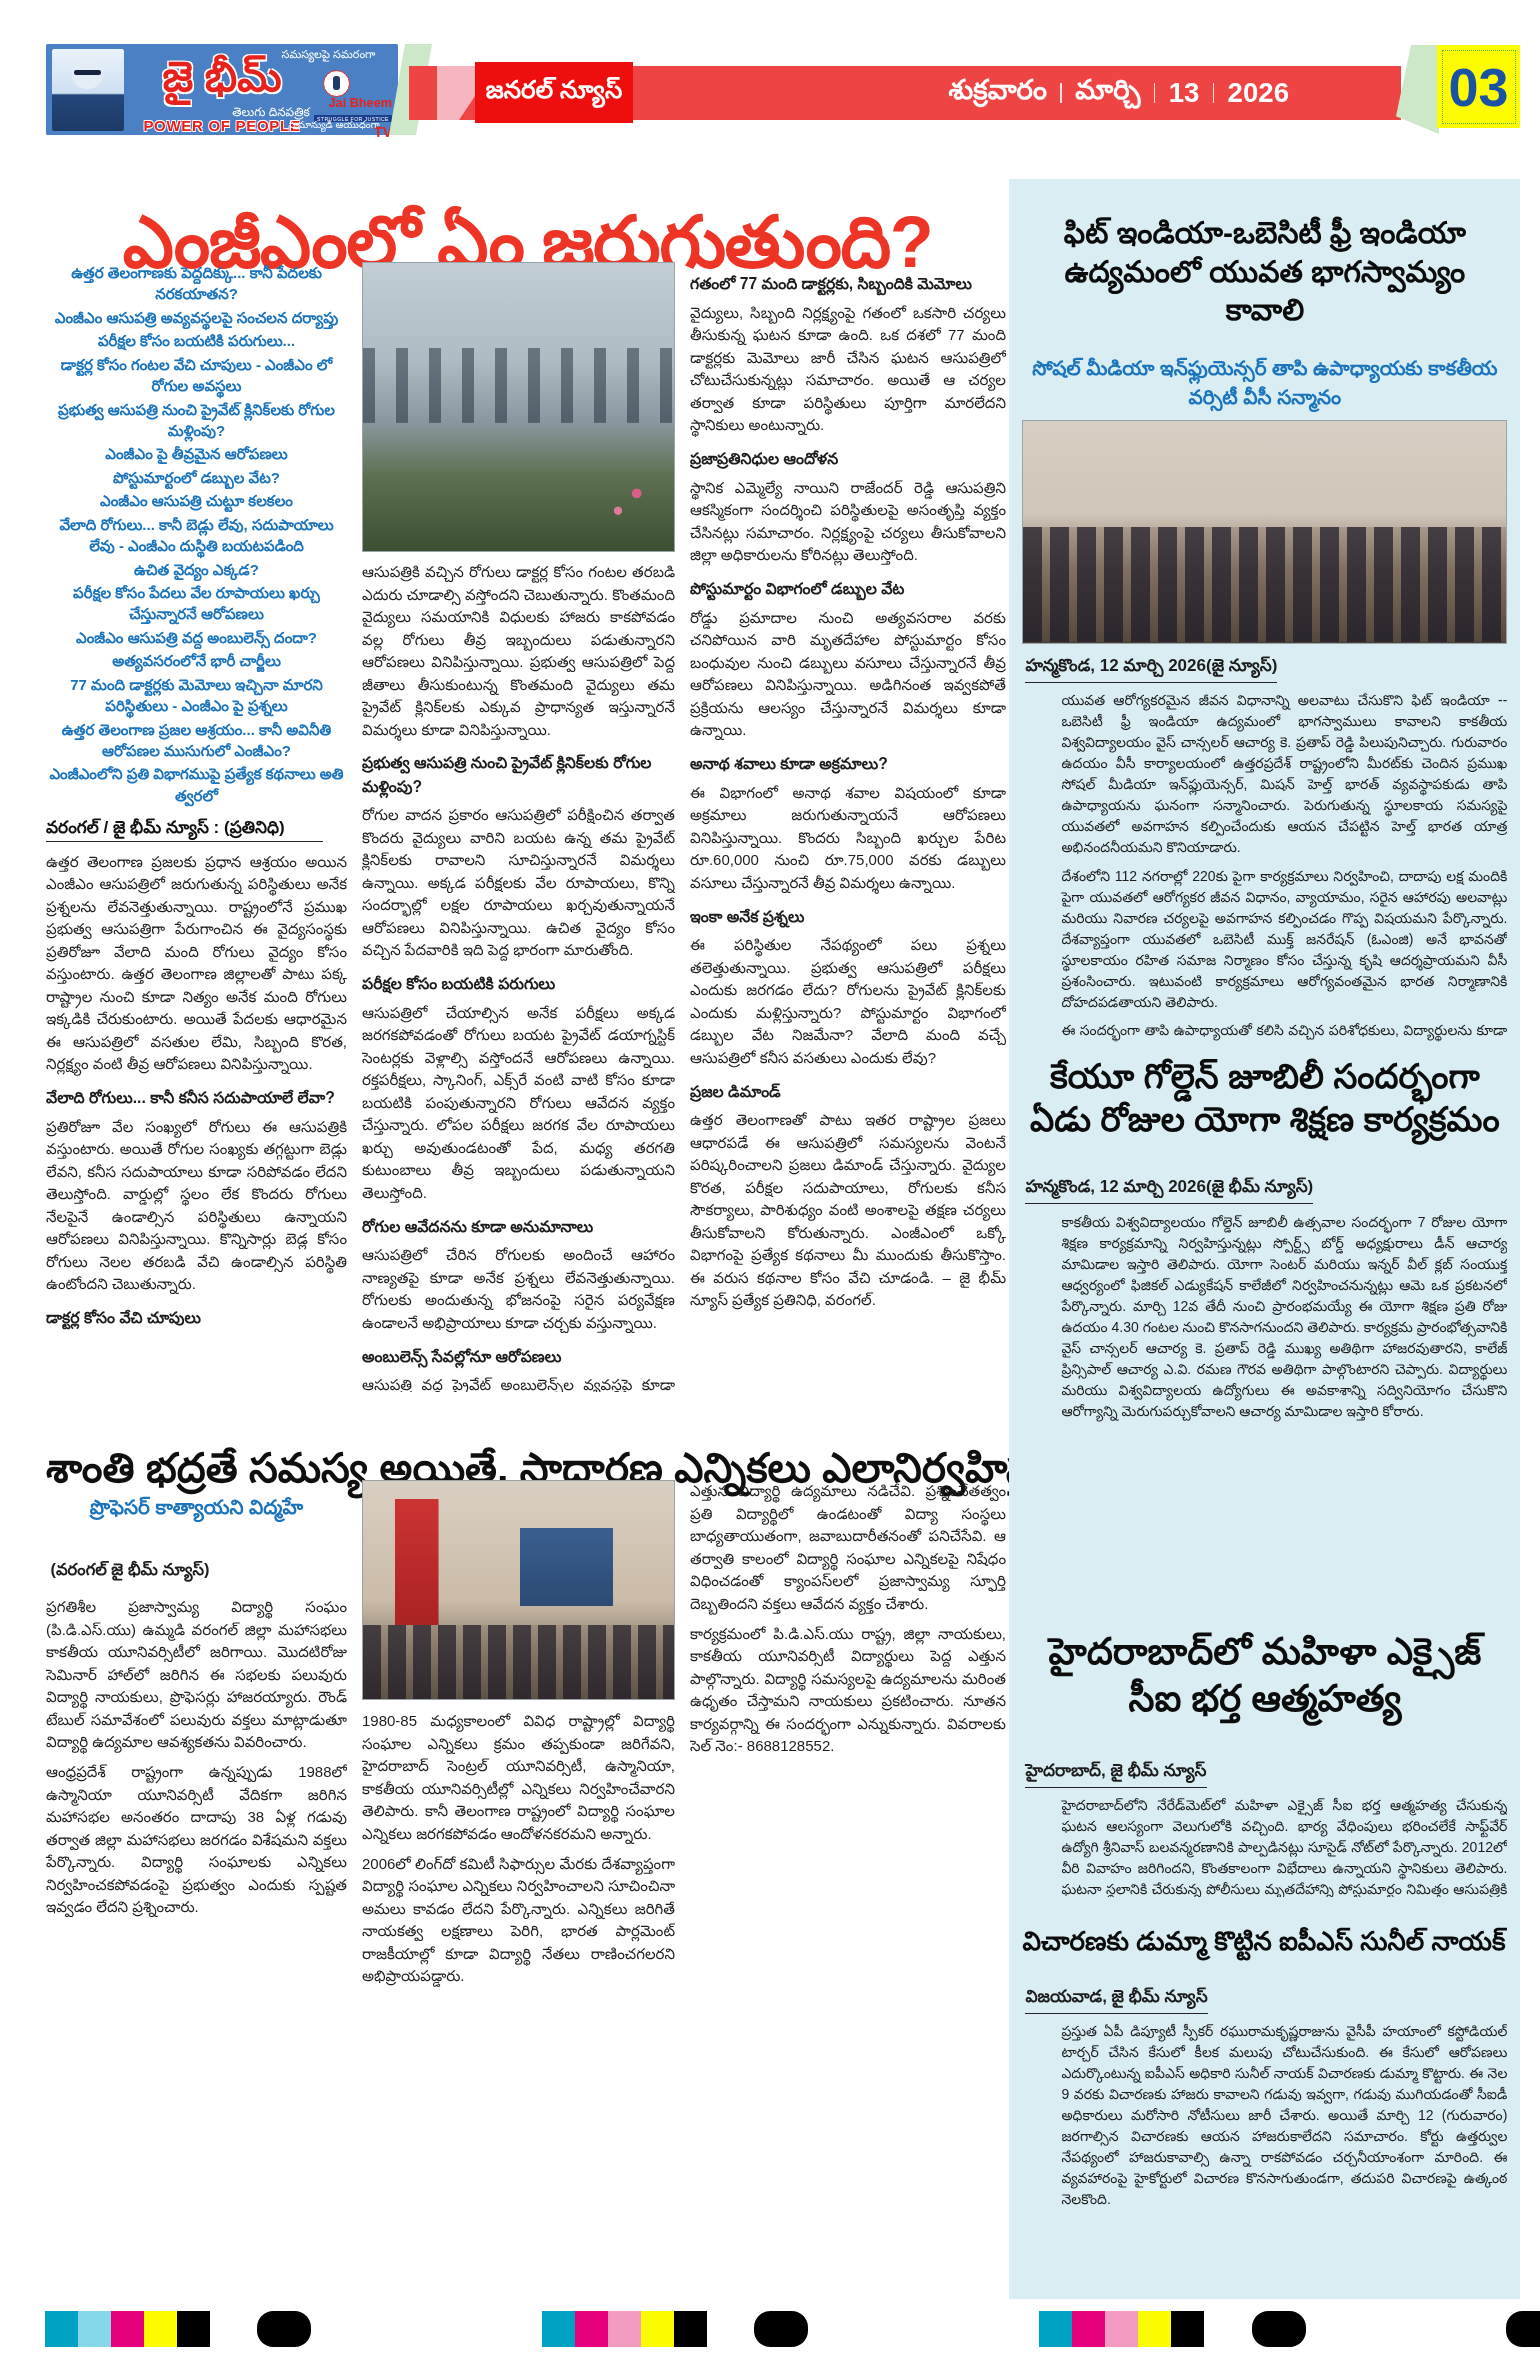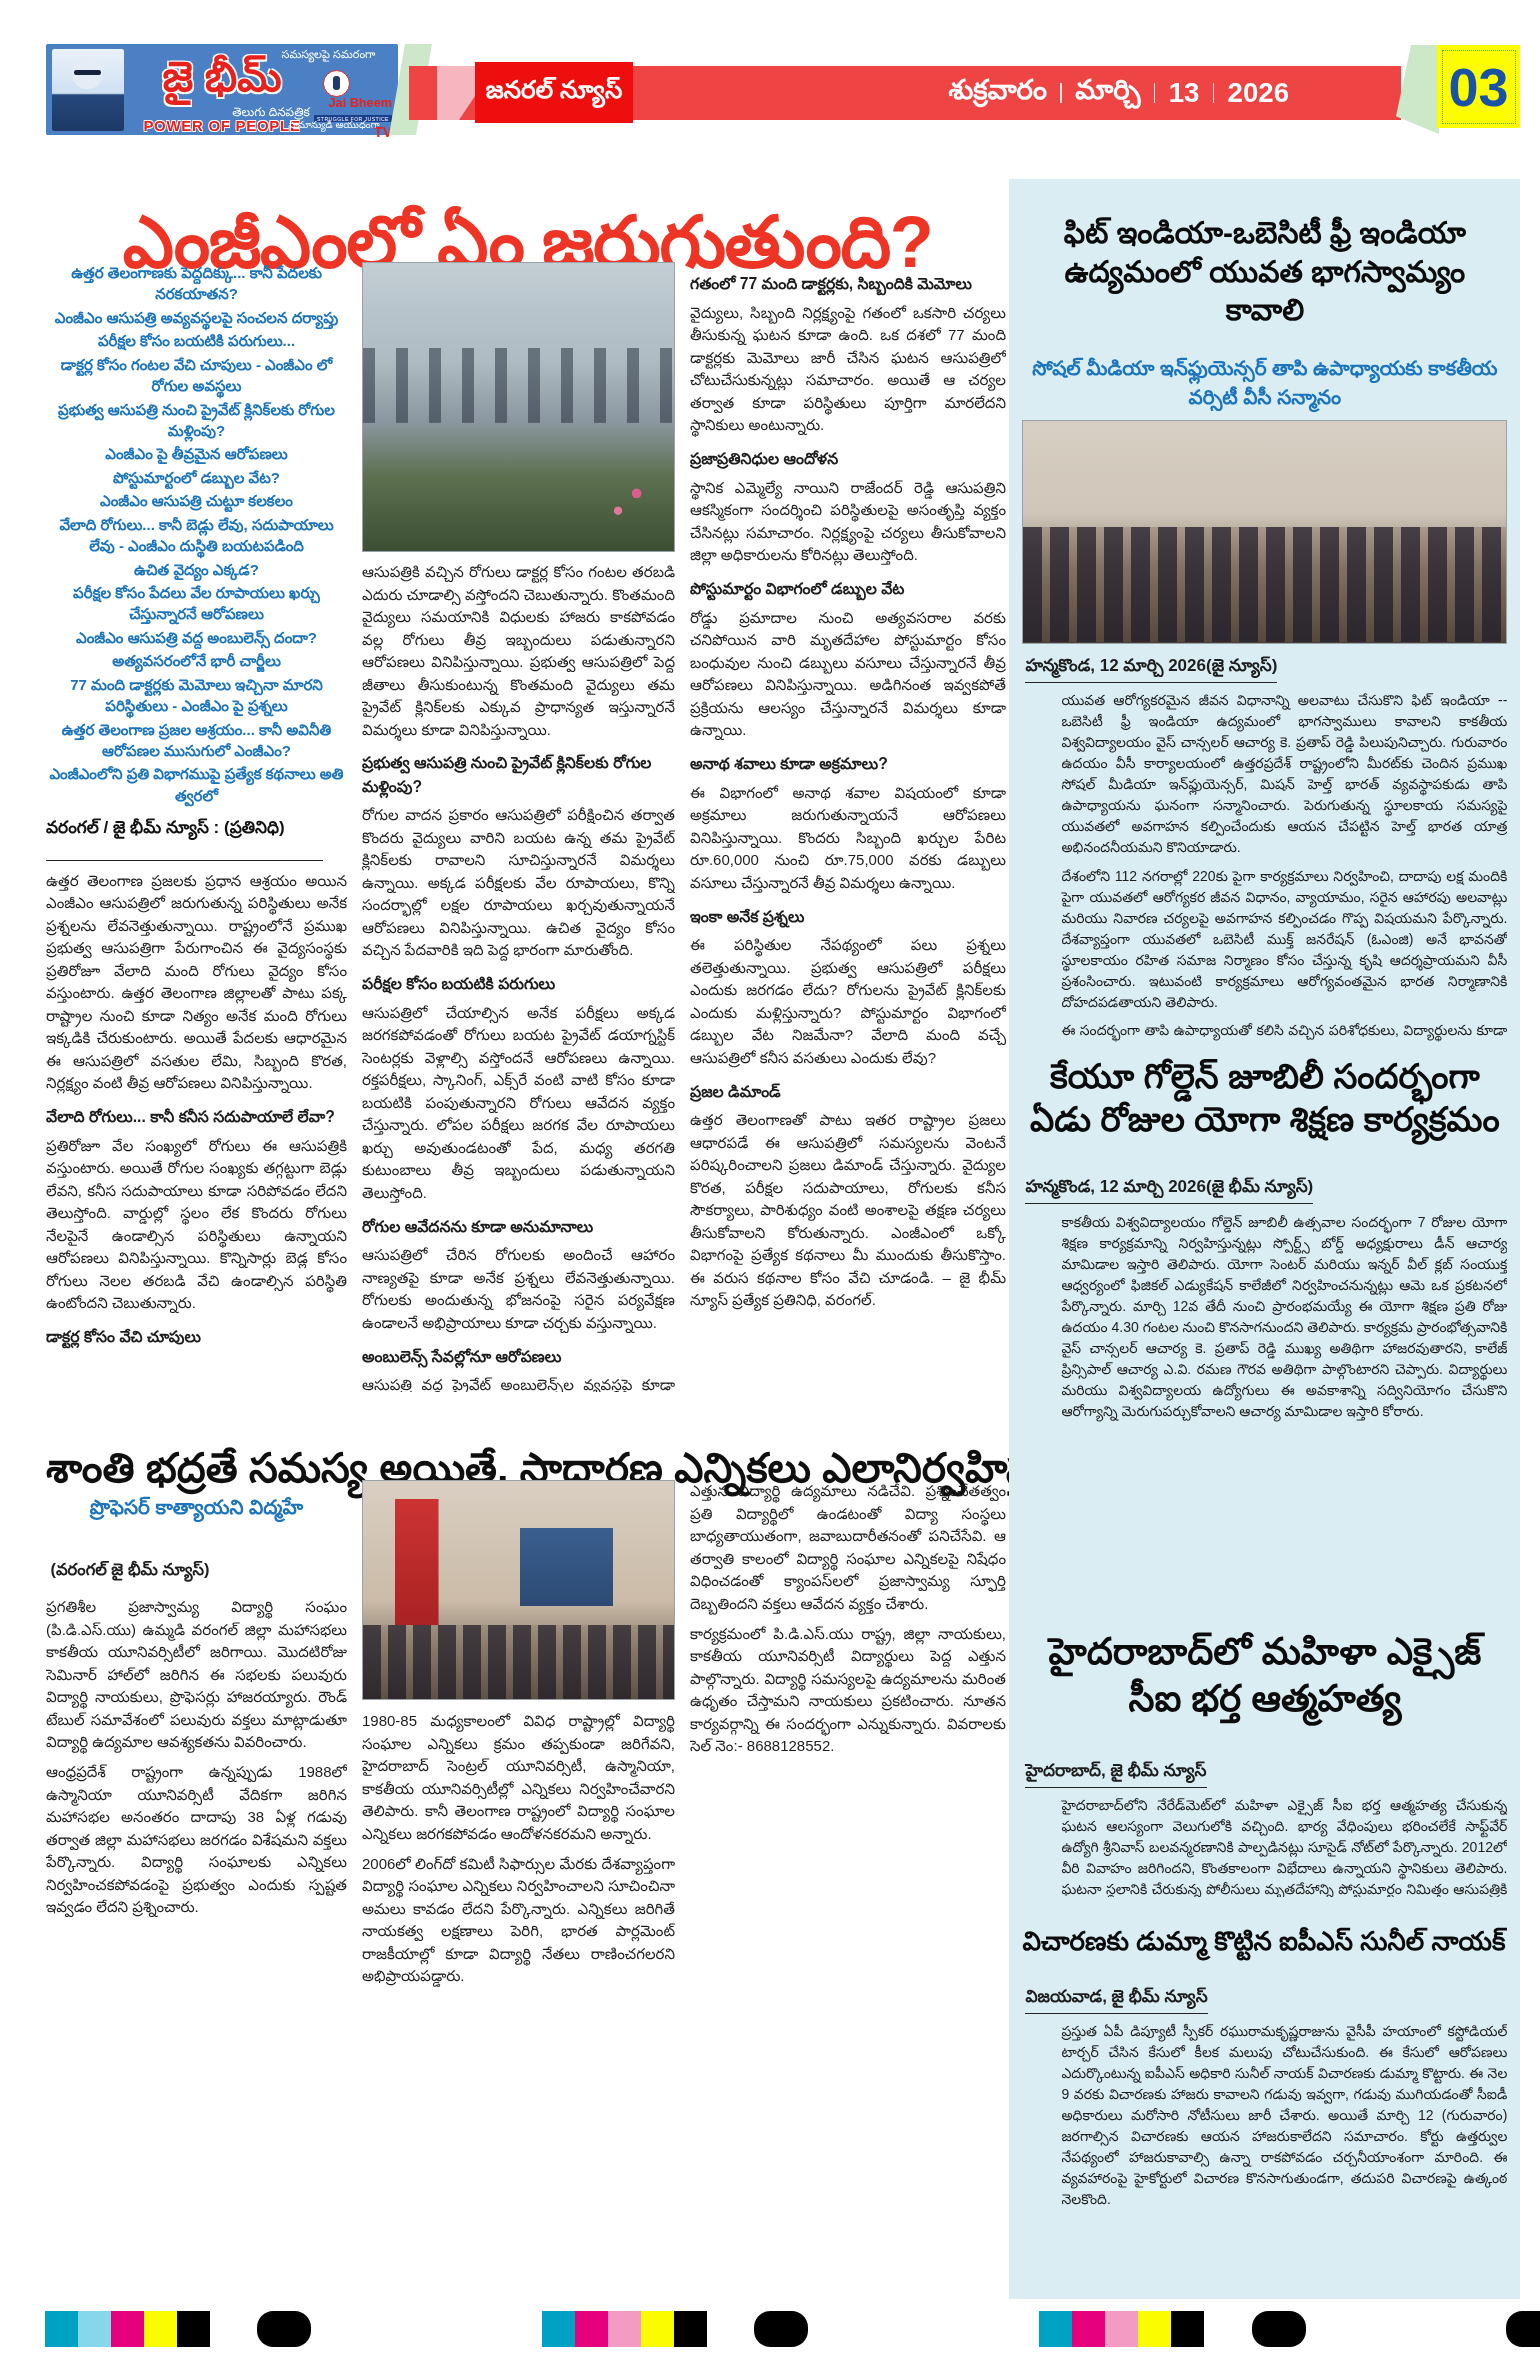--- a/index.html
+++ b/index.html
@@ -39,21 +39,21 @@
   
   .lead-headline{position:absolute;left:46px;top:153px;width:963px;height:97px;text-align:center;
                  font-size:72px;font-weight:800;color:#ee3424;letter-spacing:-1.5px;white-space:nowrap;}
   .col{position:absolute;top:262px;height:1130px;overflow:hidden;}
   .c1{left:46px;width:301px;}
   .c2{left:362px;width:313px;}
   .c3{left:690px;width:316px;}
   .teasers{text-align:center;color:#1b74bc;font-size:15px;line-height:1.42;font-weight:600;}
   .teaser{margin-bottom:2.2px;}
   .byline{display:block;width:92%;margin:12px 0 9px 0;font-size:17px;font-weight:700;color:#111;
-          border-bottom:1.5px solid #222;padding-bottom:19px;}
+          border-bottom:1.5px solid #222;padding-bottom:0;}
   .flow{font-size:15px;line-height:1.5;text-align:justify;}
   .fb{margin:0 0 7.5px 0;}
   .fb.b-h{font-weight:700;text-align:left;font-size:15.7px;margin:10.4px 0 6px 0;}
   .photo{border:0.7px solid #9aa4a8;}
   .photo.hospital{height:288px;margin-bottom:9px;
     background:
       radial-gradient(circle at 88% 80%, #d95f8a 0 4.5px, transparent 5.2px),
       radial-gradient(circle at 82% 86%, #e07a9b 0 3.7px, transparent 4.5px),
       repeating-linear-gradient(90deg, rgba(30,40,55,.5) 0 12px, transparent 12px 33px),
       linear-gradient(180deg,#c2cdd4 0%,#aebbc2 34%,#8b97a0 55%,#5d7050 74%,#3c4f33 100%);

